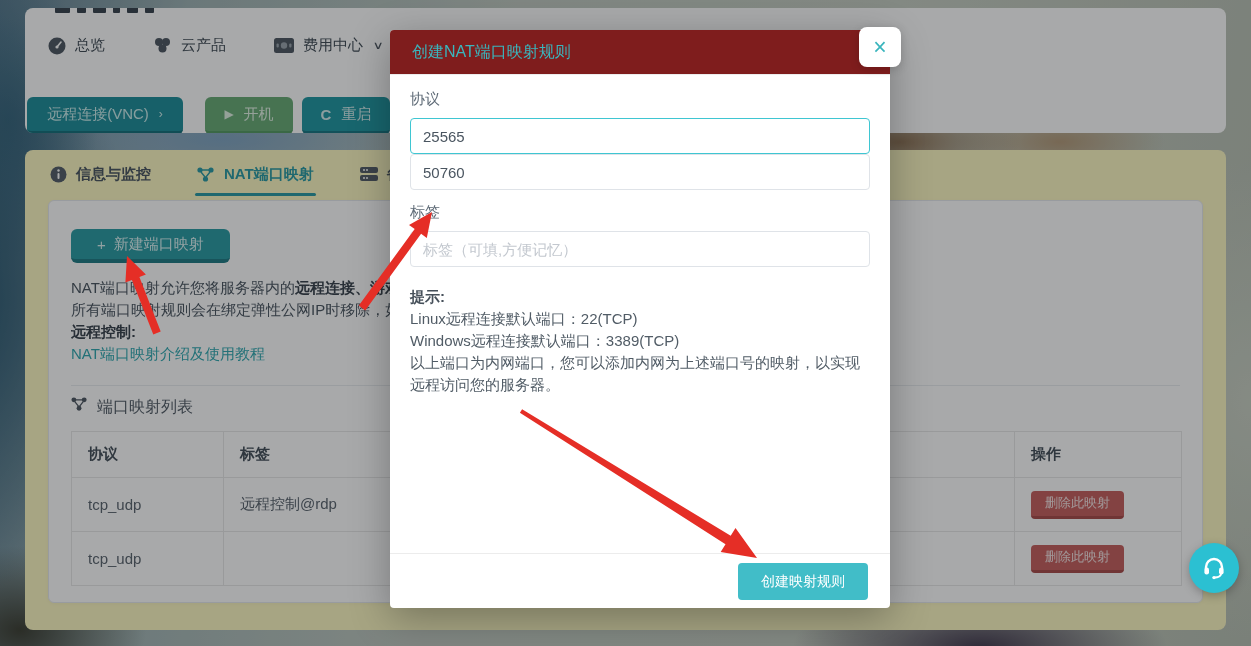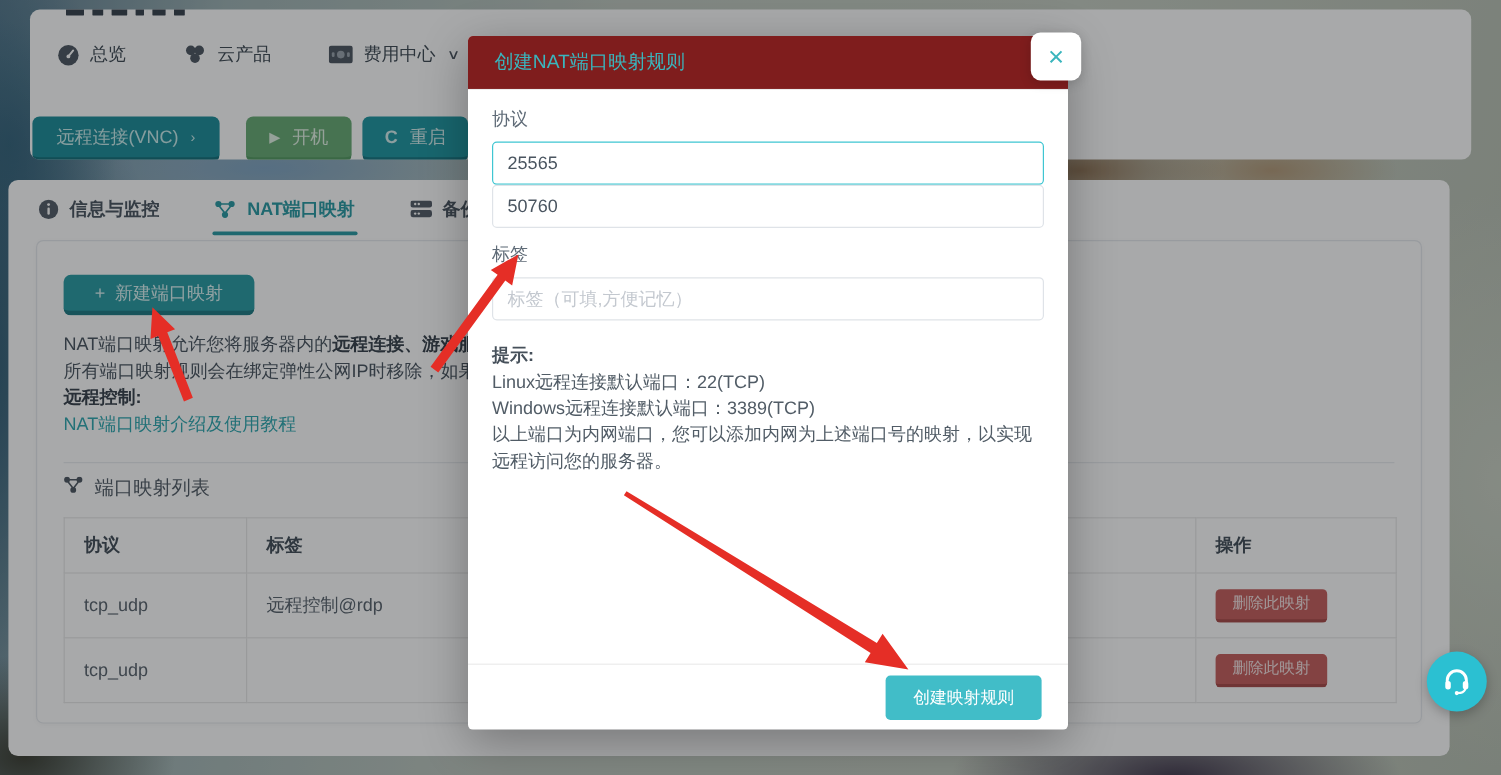--- a/index.html
+++ b/index.html
@@ -35,22 +35,22 @@
 
   .actions { position:absolute; left:0; top:73px; width:100%; height:46px;margin-top:16px; }
   .btn3d { position:absolute; border:none; border-radius:6px; font-size:15px; cursor:pointer;
     font-family:inherit; display:flex; align-items:center; justify-content:center; gap:10px; }
   .btn-vnc { left:2px; top:0; width:156px; height:38px; background:#1d8d99; border-bottom:4px solid #14707b; color:#c9ecec; }
   .btn-on  { left:180px; top:0; width:88px; height:38px; background:#68ab75; border-bottom:4px solid #549a62; color:#e2f2e4; }
   .btn-re  { left:277px; top:0; width:88px; height:38px; background:#1f96a1; border-bottom:4px solid #177682; color:#d4eeee; }
   .btn3d .glyph { font-size:12px; }
 
   
-  .main-card { position:absolute; left:7px; top:150px; width:1201px; height:480px;
-    background:#ffffff; border-radius:8px; z-index:1; }
+  .main-card { position:absolute; left:25px; top:150px; width:1201px; height:480px;
+    background:#fef9c3; border-radius:8px; z-index:1; }
 
   .tabs { position:absolute; left:23px; top:9px; display:flex; gap:42px; }
   .tab { position:relative; display:flex; align-items:center; gap:9px; font-size:15px; font-weight:700;
     color:#4a5560; padding:6px 2px 12px; cursor:pointer; }
   .tab.active { color:#2a9aa3; }
   .tab.active::after { content:""; position:absolute; left:0; right:0; bottom:0; height:3px;
     background:#2a9aa3; border-radius:2px; }
 
   .panel { position:absolute; left:23px; top:50px; width:1155px; height:403px;
     background:#fff; border:1px solid #e7eaee; border-radius:6px; box-shadow:0 1px 4px rgba(0,0,0,0.04); }

